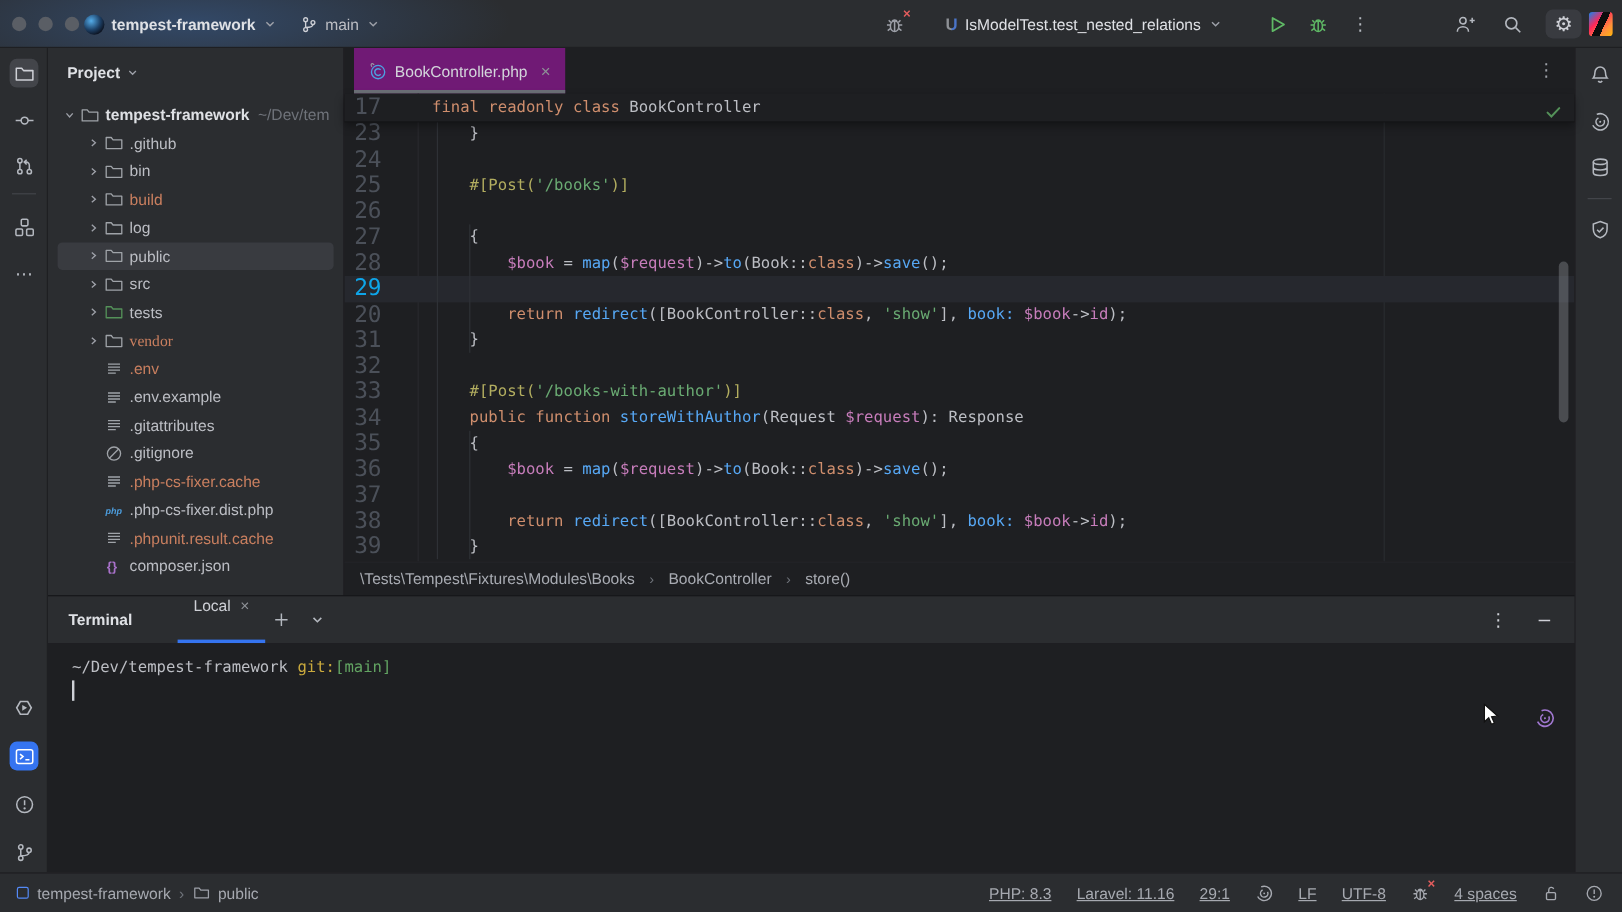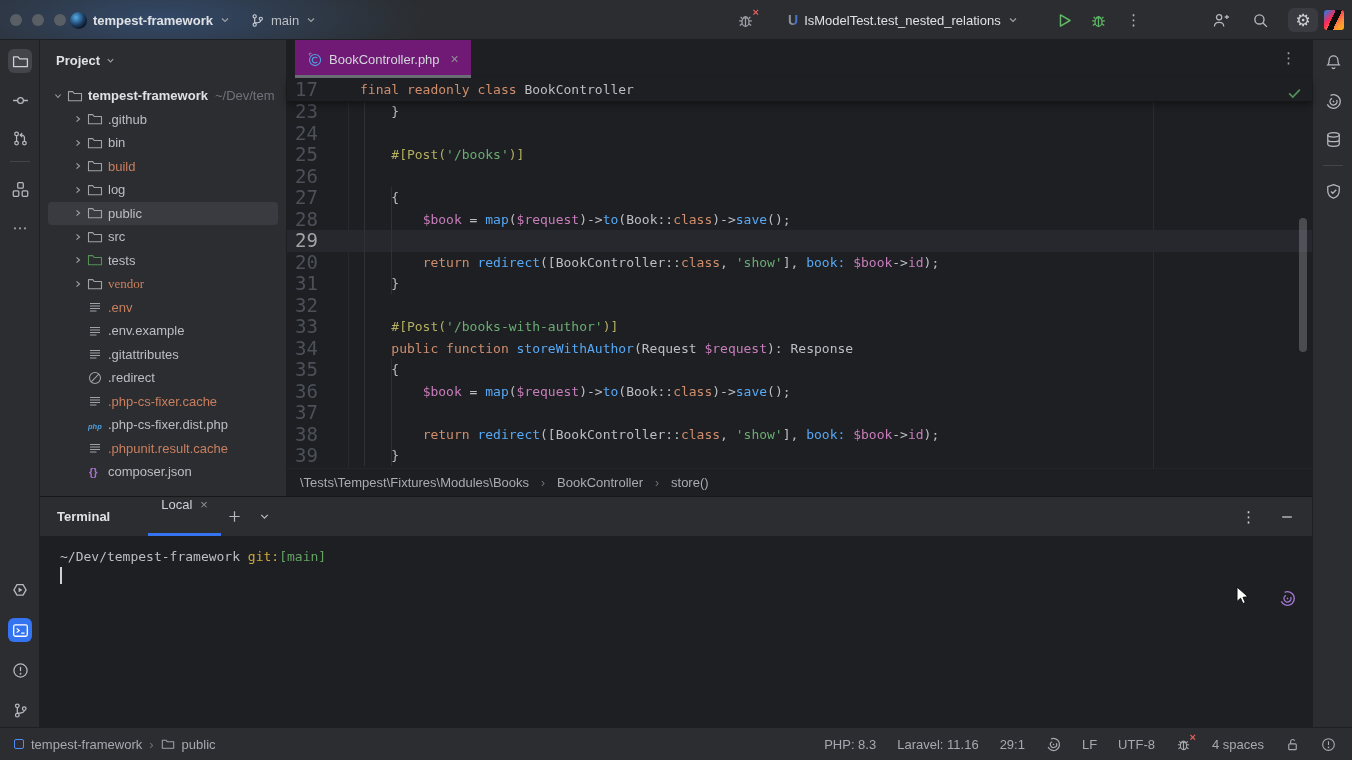--- a/index.html
+++ b/index.html
@@ -51,21 +51,21 @@
   .tab-close { color:#8E9197; font-size:14px; margin-left:4px; }
   .tab-more { position:absolute; right:16px; top:9px; color:#9DA0A8; font-size:15px; }
   .sticky { position:absolute; left:0; top:38px; right:0; height:23px; display:flex; background:#1E1F22; box-shadow:0 1px 0 #151618, 0 4px 7px rgba(0,0,0,.35); z-index:3; }
   .gutter { width:61px; flex:none; padding-right:30px; text-align:right; color:#4B5059; font-family:"DejaVu Sans Mono",monospace; font-size:19px; line-height:21.5px; }
   .sticky .gutter { line-height:23px; }
   .codeline { white-space:pre; font-family:"DejaVu Sans Mono",monospace; font-size:13px; line-height:21.5px; padding-left:12px; }
   .sticky .codeline { line-height:23px; }
   .code-rows { position:absolute; left:0; top:61px; right:0; bottom:28px; overflow:hidden; }
   .crow { display:flex; height:21.5px; }
   .crow.current { background:#26282E; }
-  .crow.current .gutter { color:#a3a3a3; }
+  .crow.current .gutter { color:#0ea5e9; }
   .v-guide { position:absolute; width:1px; background:#2E3136; z-index:1; }
   .margin-guide { position:absolute; left:866px; top:38px; bottom:28px; width:1px; background:#2A2C30; }
   .gutter-line { position:absolute; left:61px; top:38px; bottom:28px; width:1px; background:#28292D; }
   .insp-ok { position:absolute; left:1000px; top:46px; z-index:4; }
   .scroll-thumb { position:absolute; right:5px; top:178px; width:8px; height:134px; background:rgba(165,169,177,.33); border-radius:4px; z-index:5; }
   .breadcrumbs { position:absolute; left:0; bottom:0; right:0; height:28px; display:flex; align-items:center; gap:12px; padding-left:13px; background:#1E1F22; color:#A8ABB2; border-top:1px solid #232428; }
   .bc-sep { color:#6F737A; font-size:12px; }
 
   
   .terminal { position:absolute; left:40px; top:496px; width:1272px; height:231px; background:#1E1F22; border-top:1px solid #161719; }
@@ -79,21 +79,21 @@
   .term-body { position:absolute; left:0; top:39px; right:0; bottom:0; background:#1E1F22; }
   .prompt { position:absolute; left:20px; top:12px; font-family:"DejaVu Sans Mono",monospace; font-size:13px; line-height:18px; white-space:pre; }
   .term-cursor { position:absolute; left:20px; top:31px; width:2px; height:17px; background:#CED0D6; }
   .term-ai { position:absolute; left:1239px; top:54px; }
 
   
   .statusbar { position:absolute; left:0; bottom:0; width:1352px; height:33px; background:#2B2D30; border-top:1px solid #1E1F22; display:flex; align-items:center; color:#A6A9B0; }
   .sb-left { display:flex; align-items:center; gap:7px; padding-left:14px; }
   .sb-proj-ic { width:10px; height:10px; border:1.5px solid #548AF7; border-radius:2px; }
   .sb-sep { color:#6F737A; }
-  .sb-right { margin-left:auto; display:flex; align-items:flex-end; gap:21px; padding-right:16px; }
+  .sb-right { margin-left:auto; display:flex; align-items:flex-end; gap:21px; padding-right:16px;text-decoration:underline; }
   .sb-item { display:flex; align-items:center; }
 
   .mouse-cursor { position:absolute; left:1236px; top:586px; z-index:50; }
 </style>
 </head>
 <body>
 
 <div class="titlebar">
   <div class="glow"></div>
   <div class="dots">
@@ -452,21 +452,21 @@
       <div class="tree-row" style="padding-left: 22px;">
         <span class="tr-chev"></span>
         <span class="tr-icon">
           <svg width="16" height="16" viewBox="0 0 16 16">
             <g fill="none" stroke="#9FA3A8" stroke-width="1.1">
               <circle cx="8" cy="8" r="5.5"></circle>
               <path d="M4.2 11.8 11.8 4.2"></path>
             </g>
           </svg>
         </span>
-        <span class="tr-label">.redirect</span>
+        <span class="tr-label">.gitignore</span>
       </div>
       <div class="tree-row" style="padding-left: 22px;">
         <span class="tr-chev"></span>
         <span class="tr-icon">
           <svg width="16" height="16" viewBox="0 0 16 16">
             <path d="M3 4.5h10M3 7h10M3 9.5h10M3 12h6.5" stroke="#9FA3A8" stroke-width="1.1"></path>
           </svg>
         </span>
         <span class="tr-label" style="color: rgb(201, 127, 95);">.php-cs-fixer.cache</span>
       </div>

